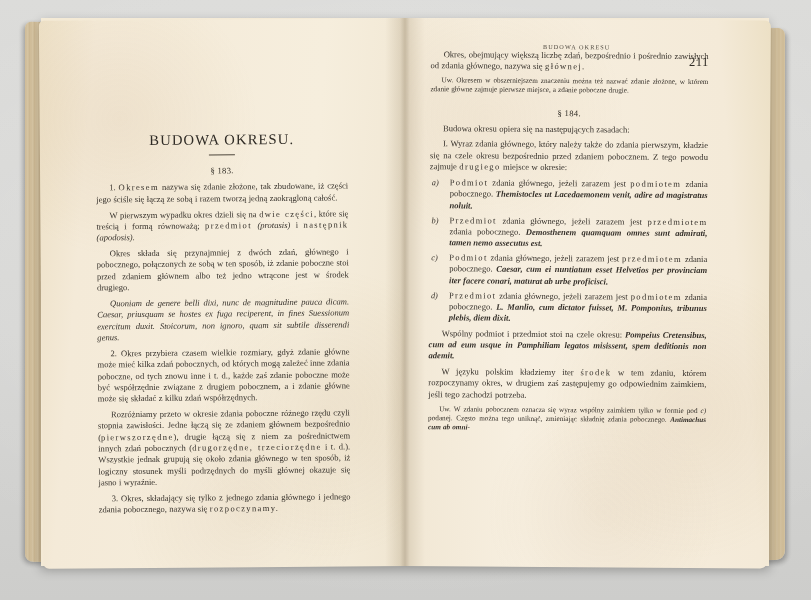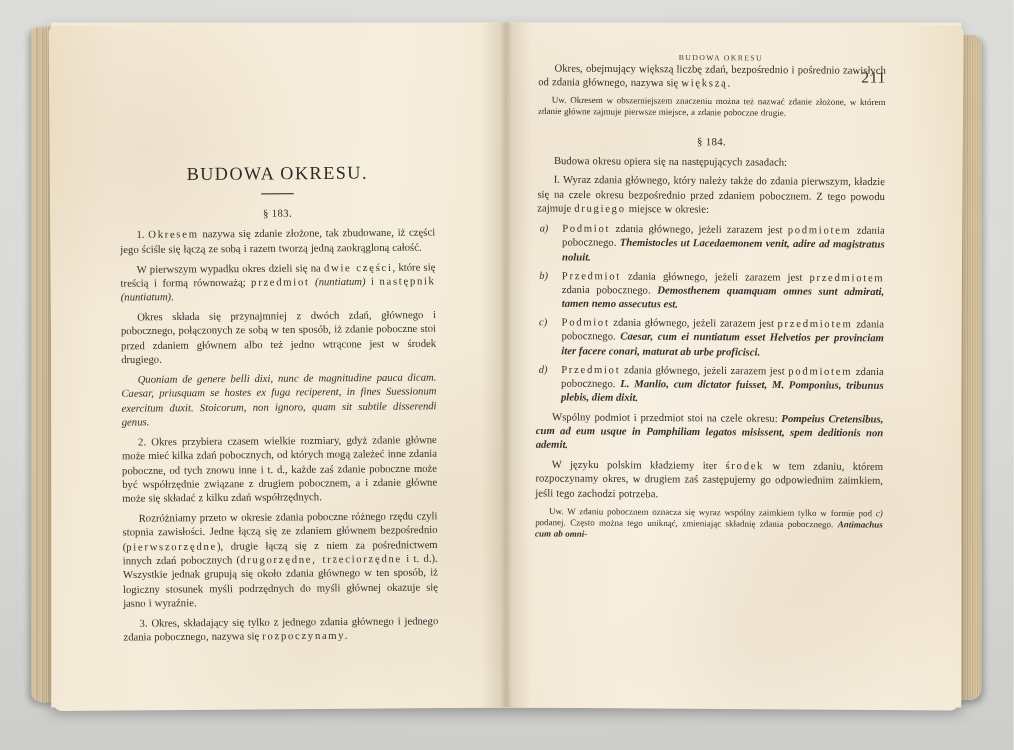--- a/index.html
+++ b/index.html
@@ -247,41 +247,41 @@
         <div class="paper-noise"></div>
 
         <div class="typearea left-col">
 
           <h1 class="chapter">BUDOWA OKRESU.</h1>
           <div class="rule"></div>
           <div class="section-mark">§ 183.</div>
 
           <div>
               <p class="para"><span>1. </span><span class="sp">Okresem</span><span> nazywa się zdanie złożone, tak zbudowane, iż części jego ściśle się łączą ze sobą i razem tworzą jedną zaokrągloną całość.</span></p>
-              <p class="para"><span>W pierwszym wypadku okres dzieli się na </span><span class="sp">dwie części</span><span>, które się treścią i formą równoważą; </span><span class="sp">przedmiot</span><span> </span><span class="it">(nuntiatum)</span><span> i </span><span class="sp">następnik</span><span> </span><span class="it">(nuntiatum).</span></p>
+              <p class="para"><span>W pierwszym wypadku okres dzieli się na </span><span class="sp">dwie części</span><span>, które się treścią i formą równoważą; </span><span class="sp">przedmiot</span><span> </span><span class="it">(protasis)</span><span> i </span><span class="sp">następnik</span><span> </span><span class="it">(apodosis).</span></p>
               <p class="para"><span>Okres składa się przynajmniej z dwóch zdań, głównego i pobocznego, połączonych ze sobą w ten sposób, iż zdanie poboczne stoi przed zdaniem głównem albo też jedno wtrącone jest w środek drugiego.</span></p>
               <p class="para latin"><span class="it">Quoniam de genere belli dixi, nunc de magnitudine pauca dicam. Caesar, priusquam se hostes ex fuga reciperent, in fines Suessionum exercitum duxit. Stoicorum, non ignoro, quam sit subtile disserendi genus.</span></p>
               <p class="para"><span>2. Okres przybiera czasem wielkie rozmiary, gdyż zdanie główne może mieć kilka zdań pobocznych, od których mogą zależeć inne zdania poboczne, od tych znowu inne i t. d., każde zaś zdanie poboczne może być współrzędnie związane z drugiem pobocznem, a i zdanie główne może się składać z kilku zdań współrzędnych.</span></p>
               <p class="para"><span>Rozróżniamy przeto w okresie zdania poboczne różnego rzędu czyli stopnia zawisłości. Jedne łączą się ze zdaniem głównem bezpośrednio (</span><span class="sp">pierwszorzędne</span><span>), drugie łączą się z niem za pośrednictwem innych zdań pobocznych (</span><span class="sp">drugorzędne, trzeciorzędne</span><span> i t. d.). Wszystkie jednak grupują się około zdania głównego w ten sposób, iż logiczny stosunek myśli podrzędnych do myśli głównej okazuje się jasno i wyraźnie.</span></p>
               <p class="para"><span>3. Okres, składający się tylko z jednego zdania głównego i jednego zdania pobocznego, nazywa się </span><span class="sp">rozpoczynamy.</span></p>
             </div>
 
         </div>
       </div>
 
       <div class="page right">
         <div class="paper-noise"></div>
 
         <div class="typearea right-col">
 
           <div class="runhead">BUDOWA OKRESU</div>
           <div class="folio">211</div>
 
           <div>
-              <p class="para"><span>Okres, obejmujący większą liczbę zdań, bezpośrednio i pośrednio zawisłych od zdania głównego, nazywa się </span><span class="sp">większą.</span></p>
+              <p class="para"><span>Okres, obejmujący większą liczbę zdań, bezpośrednio i pośrednio zawisłych od zdania głównego, nazywa się </span><span class="sp">głównej.</span></p>
               <p class="para note"><span>Uw. Okresem w obszerniejszem znaczeniu można też nazwać zdanie złożone, w którem zdanie główne zajmuje pierwsze miejsce, a zdanie poboczne drugie.</span></p>
             </div>
 
           <div class="section-mark tight">§ 184.</div>
 
           <div>
               <p class="para"><span>Budowa okresu opiera się na następujących zasadach:</span></p>
               <p class="para"><span>I. Wyraz zdania głównego, który należy także do zdania pierwszym, kładzie się na czele okresu bezpośrednio przed zdaniem pobocznem. Z tego powodu zajmuje </span><span class="sp">drugiego</span><span> miejsce w okresie:</span></p>
             </div>
 

